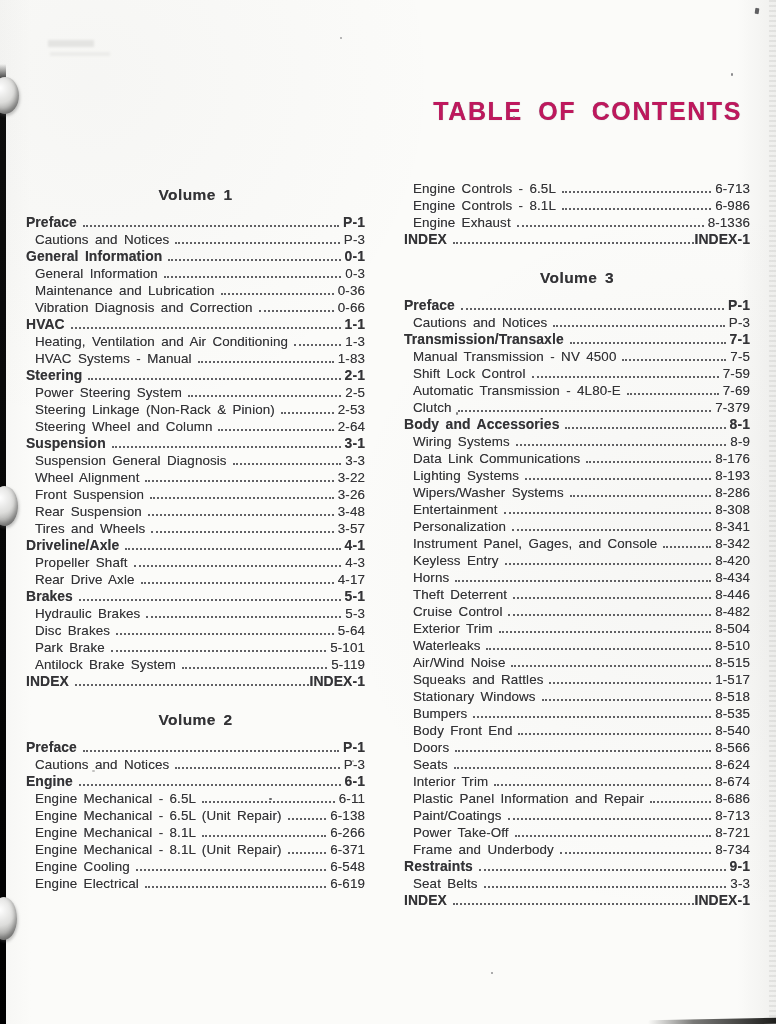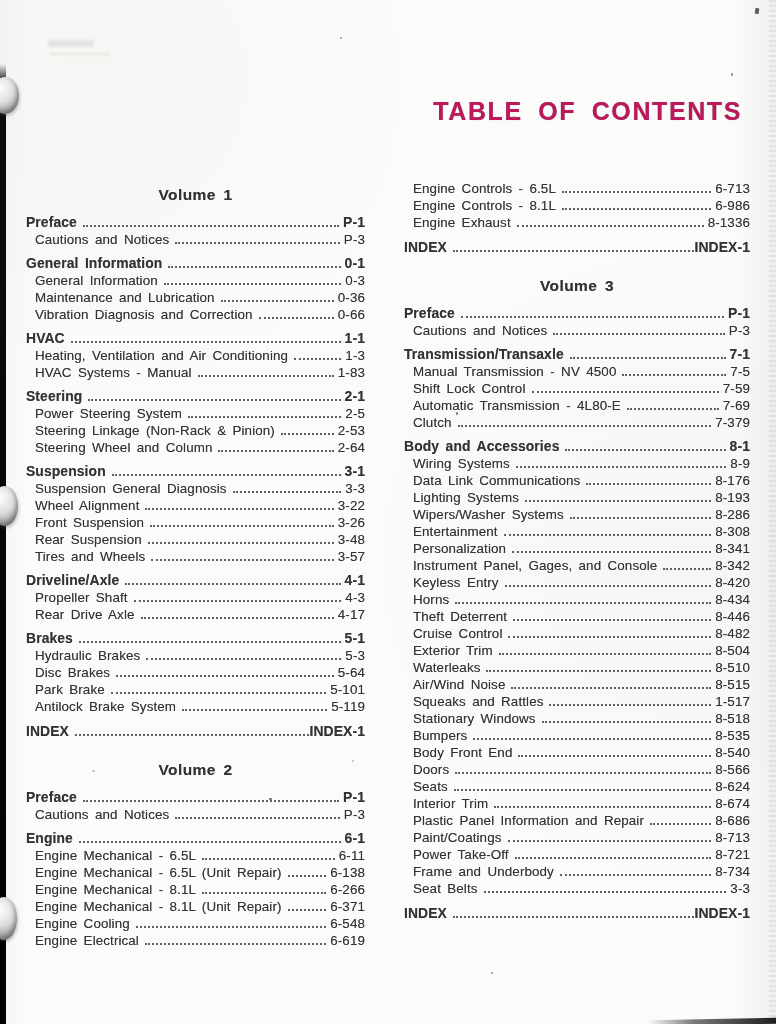--- a/index.html
+++ b/index.html
@@ -36,22 +36,22 @@
     text-shadow:0 0 0.6px rgba(45,45,50,0.55);
   }
   .volume:not(:first-child){margin-top:20px;}
   .row{
     display:flex;align-items:baseline;
     font-size:13.4px;line-height:17px;
     letter-spacing:0.1px;word-spacing:2.5px;
     text-shadow:0 0 0.5px rgba(50,50,55,0.5);
     white-space:nowrap;
   }
-  .row.section,.row.index{font-weight:700;font-size:13.9px;margin-top:7px;}
-  .row.index{margin-top:8px;}
+  .row.section,.row.index{font-weight:700;font-size:13.9px;}
+  .row.index{}
   .row.sub{padding-left:9px;}
   .lead{
     flex:1 1 auto;min-width:10px;align-self:flex-end;
     height:0;border-bottom:2px dotted var(--dots);
     margin:0 4px 4px 6px;opacity:0.9;
   }
   .row.index .lead{margin-right:0;}
   .page-num{white-space:nowrap;}
   
   .edge-left{
@@ -480,20 +480,25 @@
     <div class="row sub">
       <span class="label">Power Take-Off</span>
       <span class="lead"></span>
       <span class="page-num">8-721</span>
     </div>
     <div class="row sub">
       <span class="label">Frame and Underbody</span>
       <span class="lead"></span>
       <span class="page-num">8-734</span>
     </div>
+    <div class="row section">
+      <span class="label">Restraints</span>
+      <span class="lead"></span>
+      <span class="page-num">9-1</span>
+    </div>
     <div class="row sub">
       <span class="label">Seat Belts</span>
       <span class="lead"></span>
       <span class="page-num">3-3</span>
     </div>
     <div class="row index">
       <span class="label">INDEX</span>
       <span class="lead"></span>
       <span class="page-num">INDEX-1</span>
     </div>

